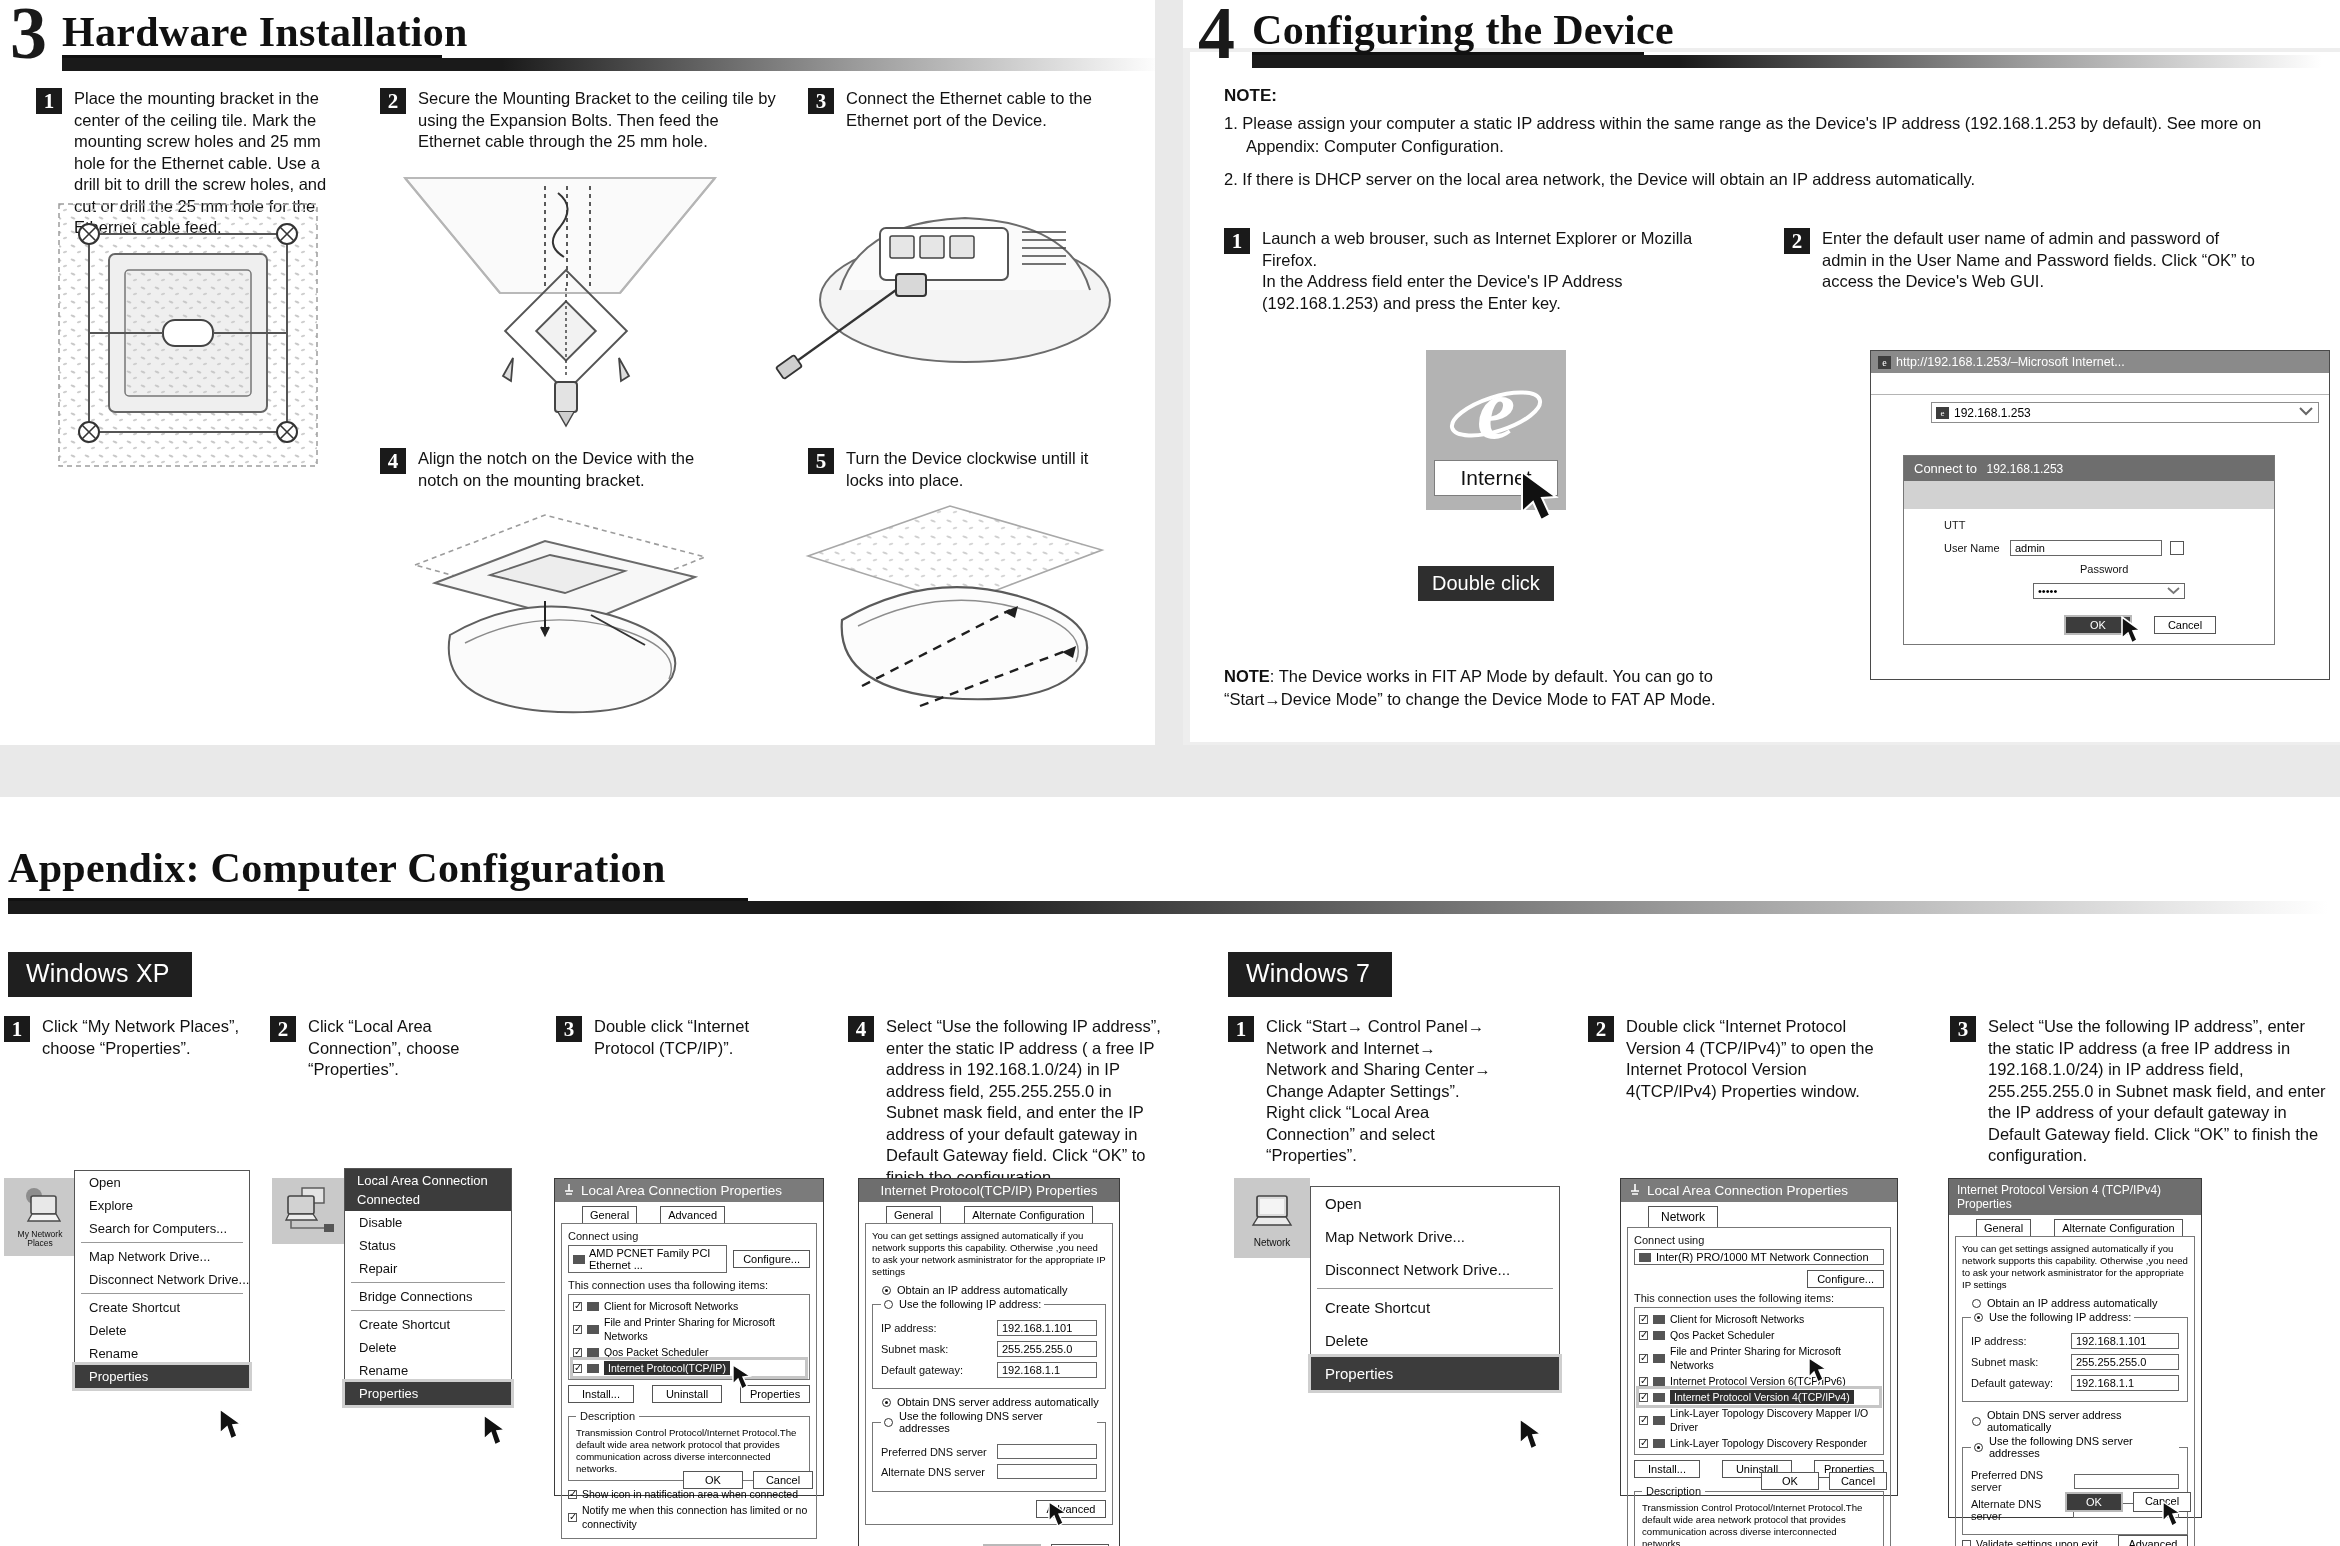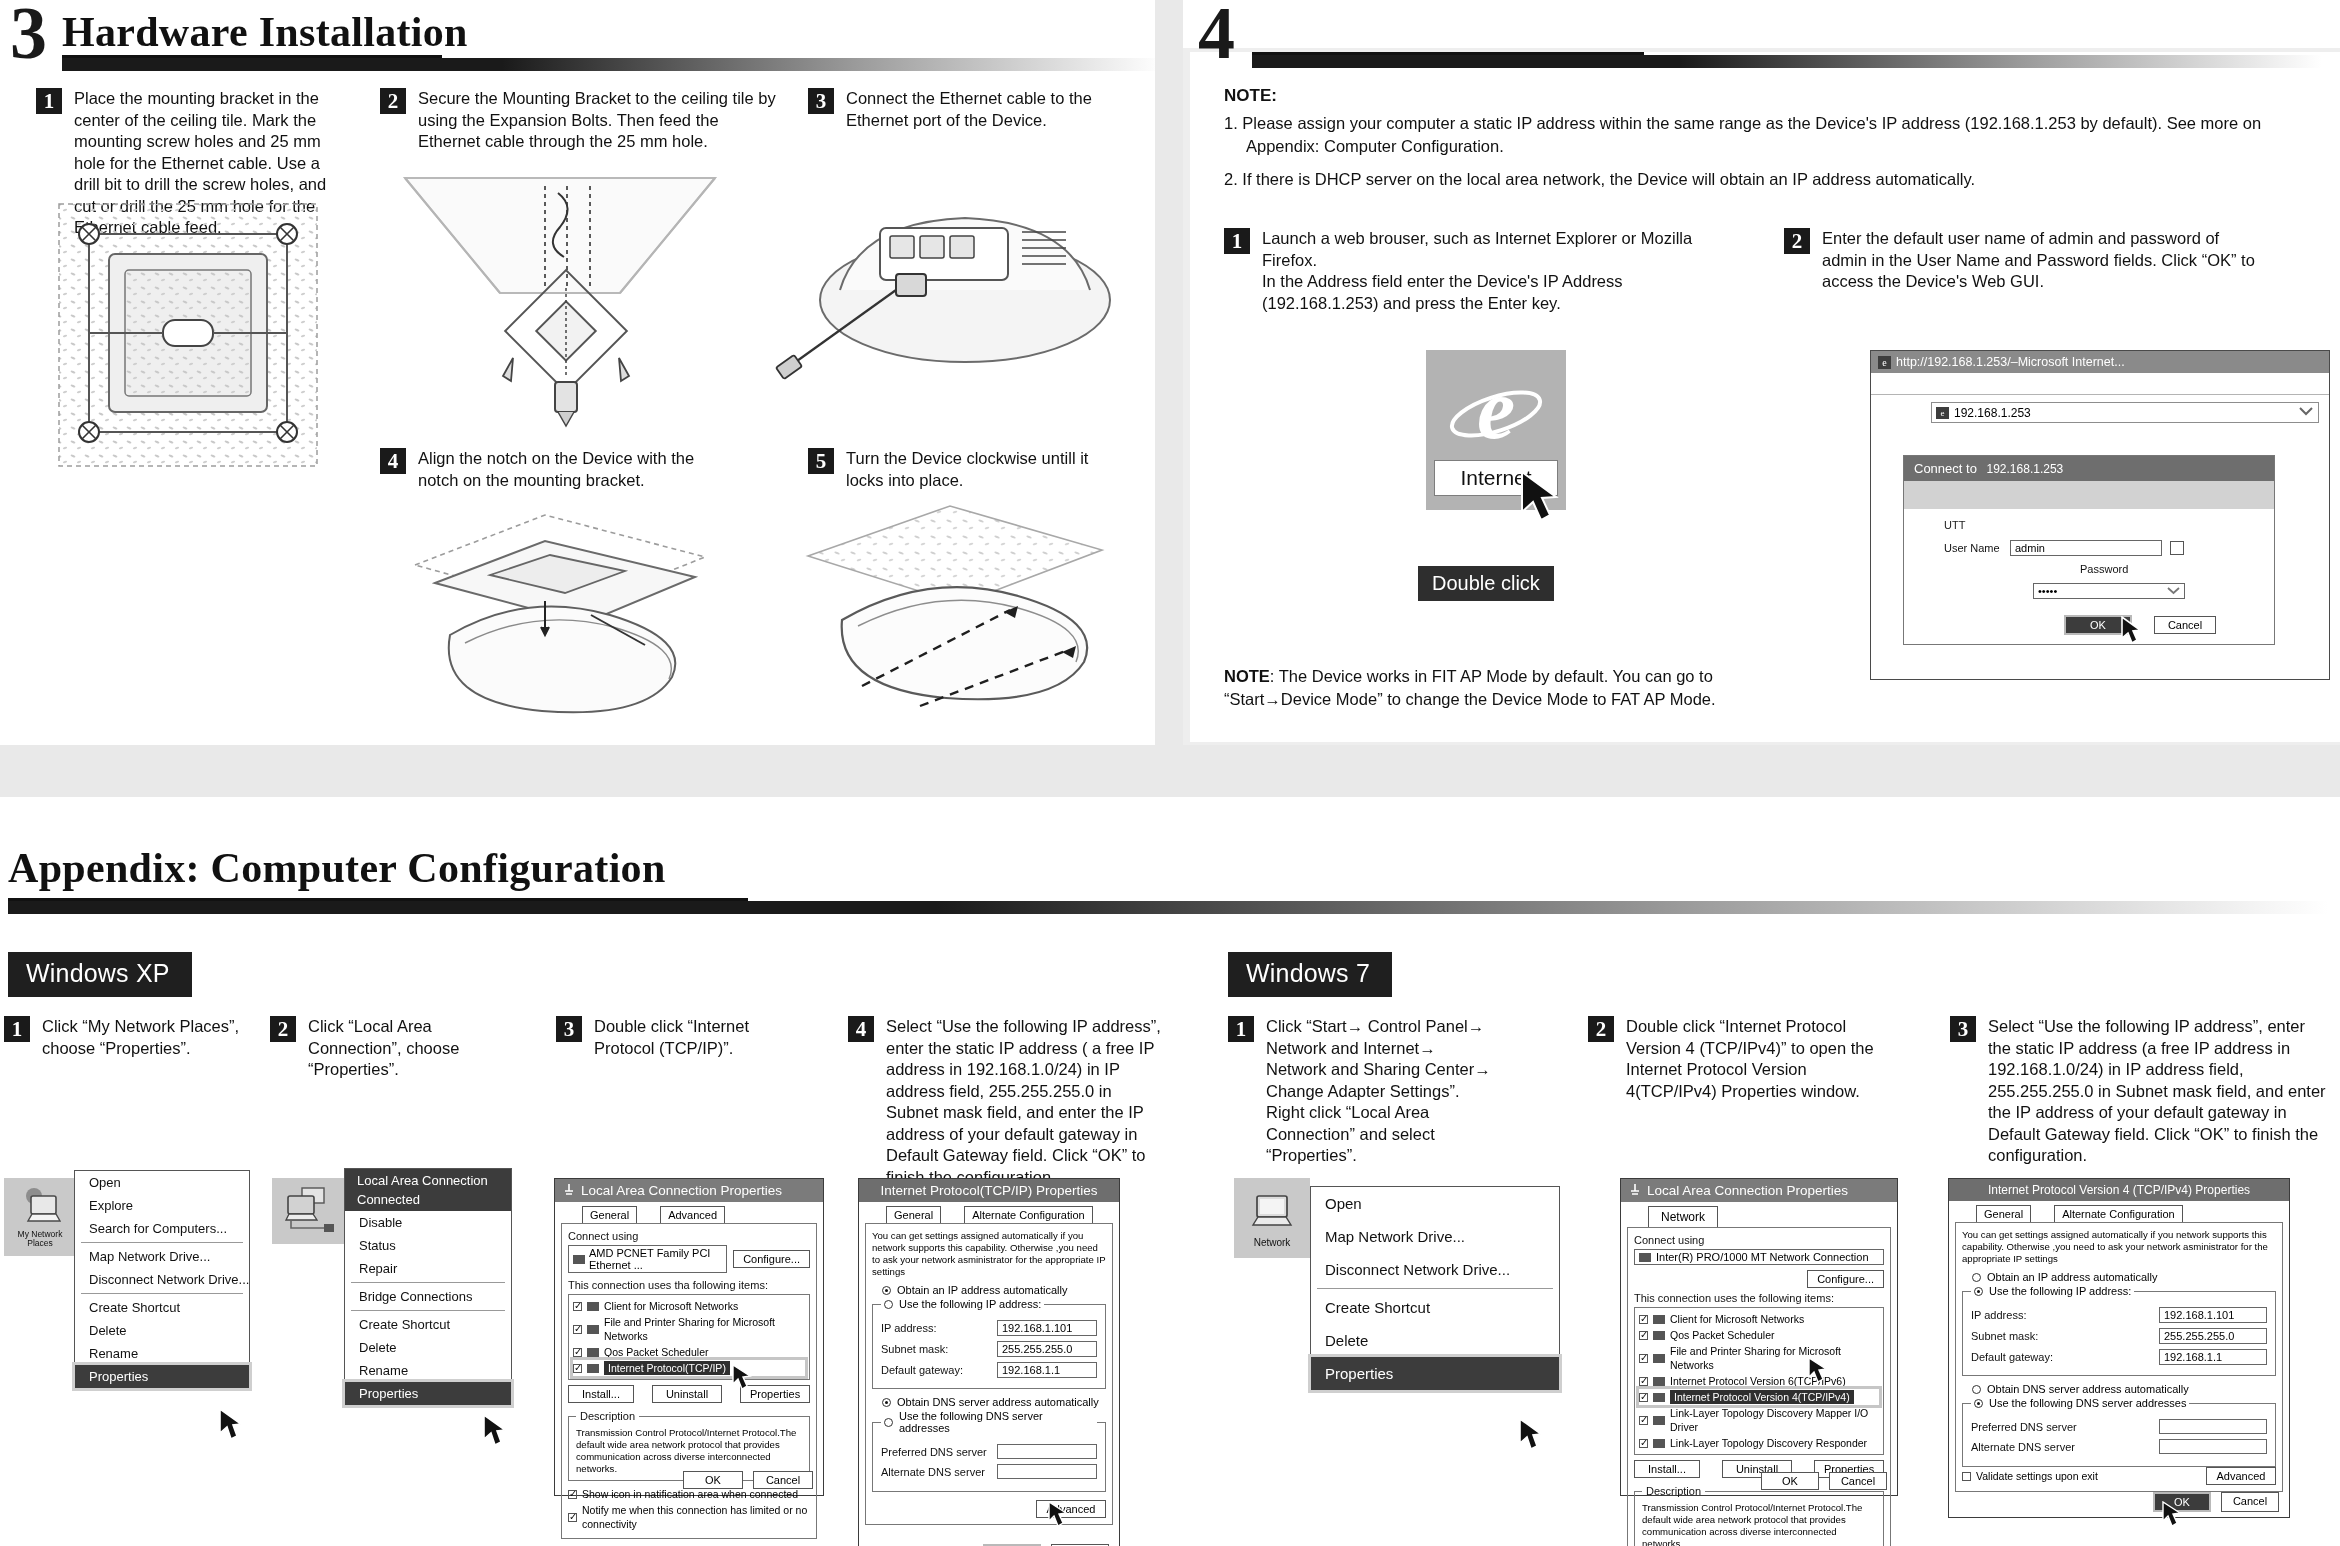--- a/index.html
+++ b/index.html
@@ -247,20 +247,21 @@
       </svg>
     </div>
   </div>
 
   <div class="greybg" style="left:1155px;top:0;width:28px;height:745px;"></div>
   <div class="greybg" style="left:1183px;top:48px;width:1157px;height:697px;background:#eeeeee;"></div>
   <div class="panel" style="left:1190px;top:52px;width:1150px;height:690px;"></div>
 
   <div class="panel" style="left:1190px;top:0;width:1150px;height:745px;background:transparent;">
     <div style="position:absolute;left:8px;top:4px;" class="secnum">4</div>
+    <div style="position:absolute;left:62px;top:6px;" class="sectitle">Configuring the Device</div>
     <div style="position:absolute;left:62px;top:52px;width:392px;" class="rule-thin"></div>
     <div style="position:absolute;left:62px;top:55px;width:1070px;" class="rule-grad"></div>
 
     <div style="position:absolute;left:34px;top:86px;" class="note-title">NOTE:</div>
     <div style="position:absolute;left:34px;top:112px;width:1105px;" class="note-line">1. Please assign your computer a static IP address within the same range as the Device's IP address (192.168.1.253 by default). See more on</div>
     <div style="position:absolute;left:56px;top:135px;width:1080px;" class="note-line">Appendix: Computer Configuration.</div>
     <div style="position:absolute;left:34px;top:168px;width:1105px;" class="note-line">2. If there is DHCP server on the local area network, the Device will obtain an IP address automatically.</div>
 
     <div class="step" style="position:absolute;left:34px;top:228px;width:470px;">
       <span class="stepnum">1</span>
@@ -685,21 +686,21 @@
         <span class="btn" style="width:58px;">OK</span>
         <span class="btn" style="width:58px;">Cancel</span>
       </div>
       <div class="cursor" style="left:186px;top:178px;">
         <svg width="22" height="28" viewBox="0 0 22 28">
             <path d="M2 1 L2 20 L7 15 L11 25 L16 22 L12 13 L19 12 Z" fill="#111" stroke="#fff" stroke-width="1.4"></path>
           </svg>
       </div>
     </div>
 
-    <div class="win" style="left:1948px;top:348px;width:342px;height:340px;">
+    <div class="win" style="left:1948px;top:348px;width:254px;height:340px;">
       <div class="win-title dark" style="justify-content:center;font-size:12px;">
         <span>Internet Protocol Version 4 (TCP/IPv4) Properties</span>
       </div>
       <div class="tabrow">
         <div class="tab sel">General</div>
         <div class="tab">Alternate Configuration</div>
       </div>
       <div style="border:1px solid #777;margin:0 6px 6px 6px;padding:6px;">
         <div style="font-size:9.6px;line-height:12px;">You can get settings assigned automatically if you network supports this capability. Otherwise ,you need to ask your network asministrator for the appropriate IP settings</div>
         <div class="optrow" style="margin-top:6px;margin-left:10px;">

